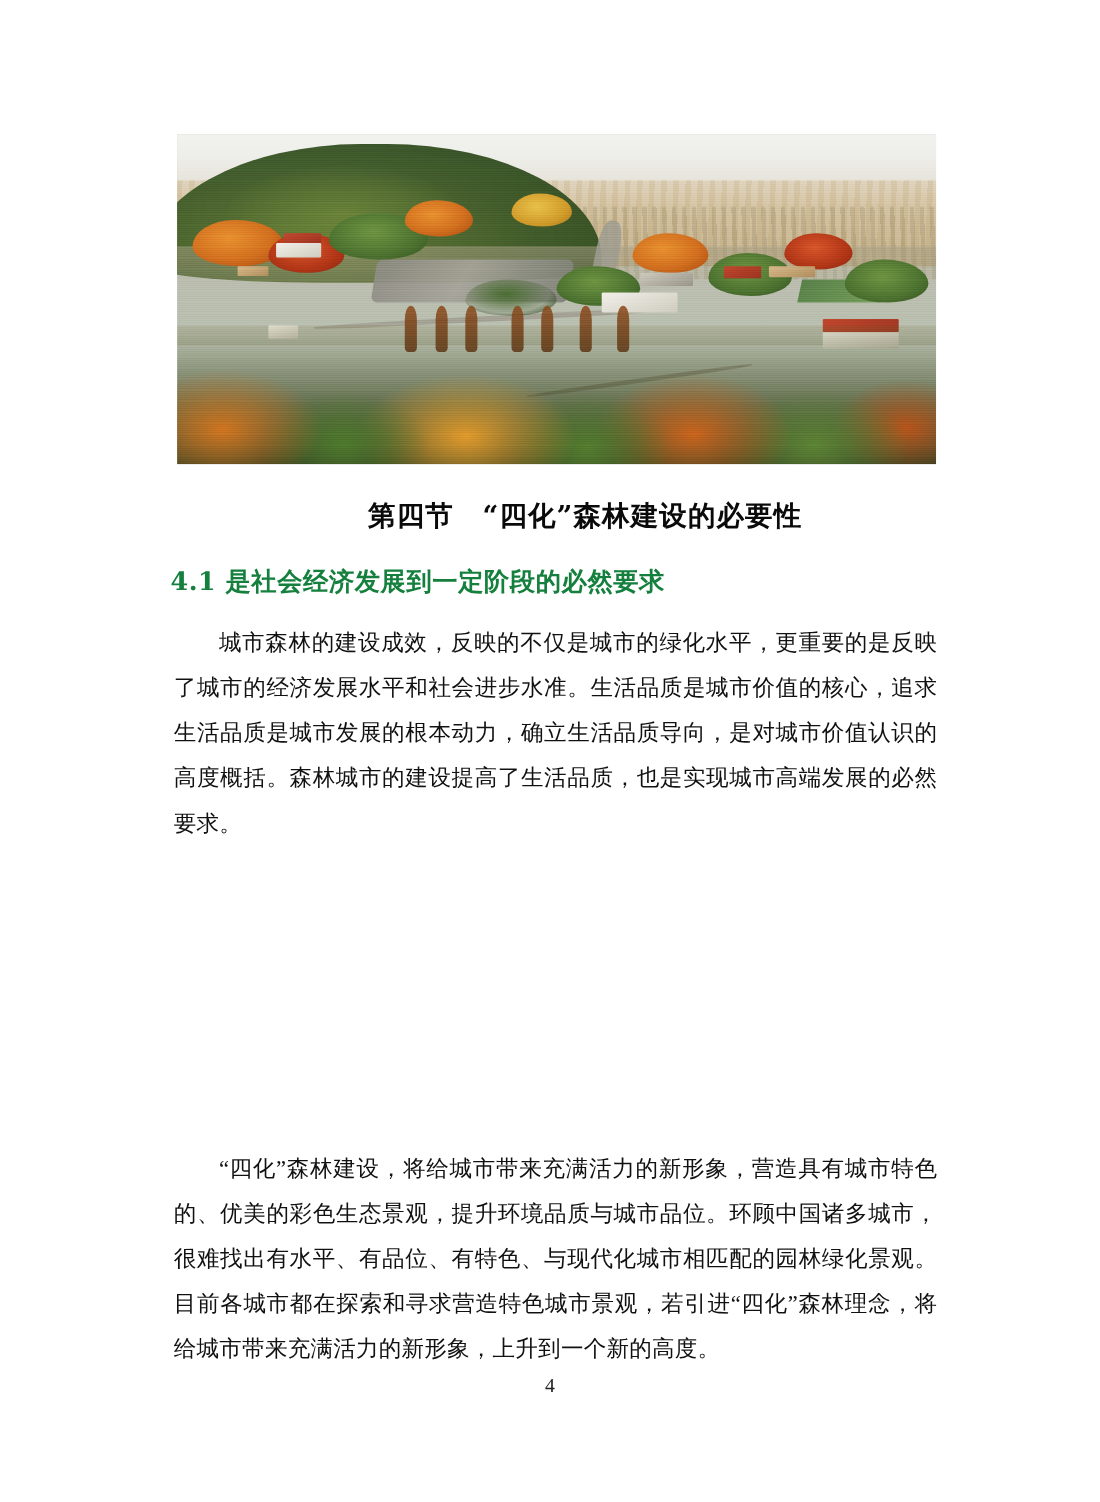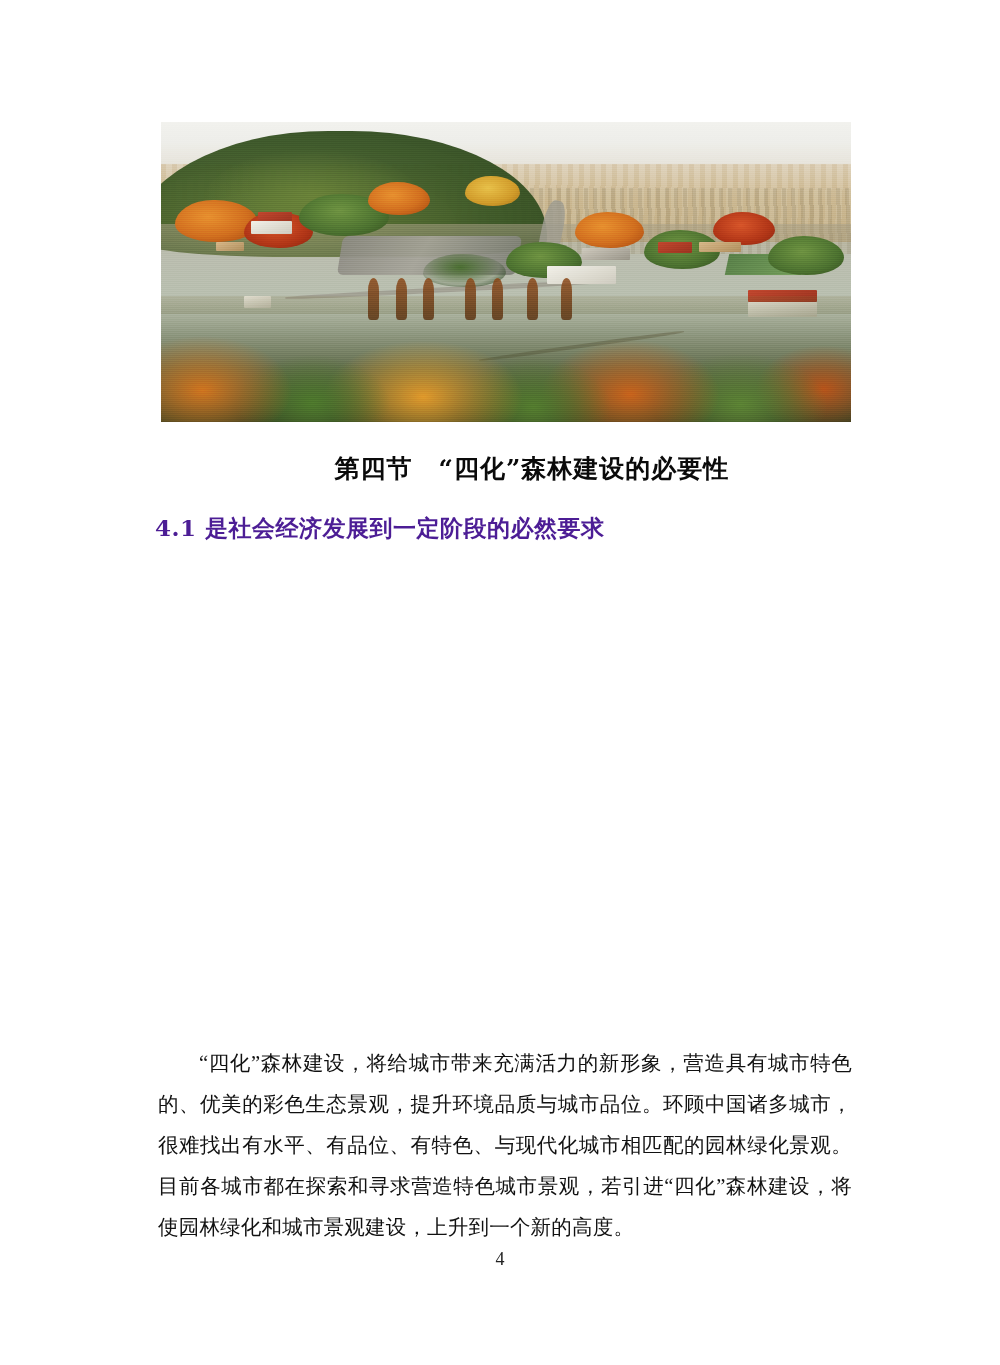--- a/index.html
+++ b/index.html
@@ -179,21 +179,21 @@
   }
 
   .h2 {
     position: absolute;
     left: 155px;
     width: 700px;
     font-family: "DejaVu Serif", "Liberation Serif", serif;
     font-weight: 700;
     font-size: 23px;
     letter-spacing: 0.5px;
-    color: #4c1d95;
+    color: #15803d;
     white-space: nowrap;
   }
   .h2#h-41 { top: 513px; }
   .h2#h-42 { top: 748px; }
   .h2#h-43 { top: 988px; }
 
   .para {
     position: absolute;
     left: 158px;
     width: 694px;
@@ -271,19 +271,20 @@
       <div class="ph-cypress" style="left:48%;"></div>
       <div class="ph-cypress" style="left:53%;"></div>
       <div class="ph-cypress" style="left:58%;"></div>
       <div class="ph-grain"></div>
     </div>
   </div>
 
   <div class="doc-title">第四节　“四化”森林建设的必要性</div>
 
   <div class="h2" id="h-41">4.1 是社会经济发展到一定阶段的必然要求</div>
-
-
-  <div class="para" id="p-43">“四化”森林建设，将给城市带来充满活力的新形象，营造具有城市特色的、优美的彩色生态景观，提升环境品质与城市品位。环顾中国诸多城市，很难找出有水平、有品位、有特色、与现代化城市相匹配的园林绿化景观。目前各城市都在探索和寻求营造特色城市景观，若引进“四化”森林建设，将使园林绿化和城市景观建设，上升到一个新的高度。</div>
+  <div class="para" id="p-41">城市森林的建设成效，反映的不仅是城市的绿化水平，更重要的是反映了城市的经济发展水平和社会进步水准。生活品质是城市价值的核心，追求生活品质是城市发展的根本动力，确立生活品质导向，是对城市价值认识的高度概括。森林城市的建设提高了生活品质，也是实现城市高端发展的必然要求。</div>
+
+
+  <div class="para" id="p-43">“四化”森林建设，将给城市带来充满活力的新形象，营造具有城市特色的、优美的彩色生态景观，提升环境品质与城市品位。环顾中国诸多城市，很难找出有水平、有品位、有特色、与现代化城市相匹配的园林绿化景观。目前各城市都在探索和寻求营造特色城市景观，若引进“四化”森林理念，将给城市带来充满活力的新形象，上升到一个新的高度。</div>
 
   <div class="page-number">4</div>
 
 </div>
 
 </body></html>

